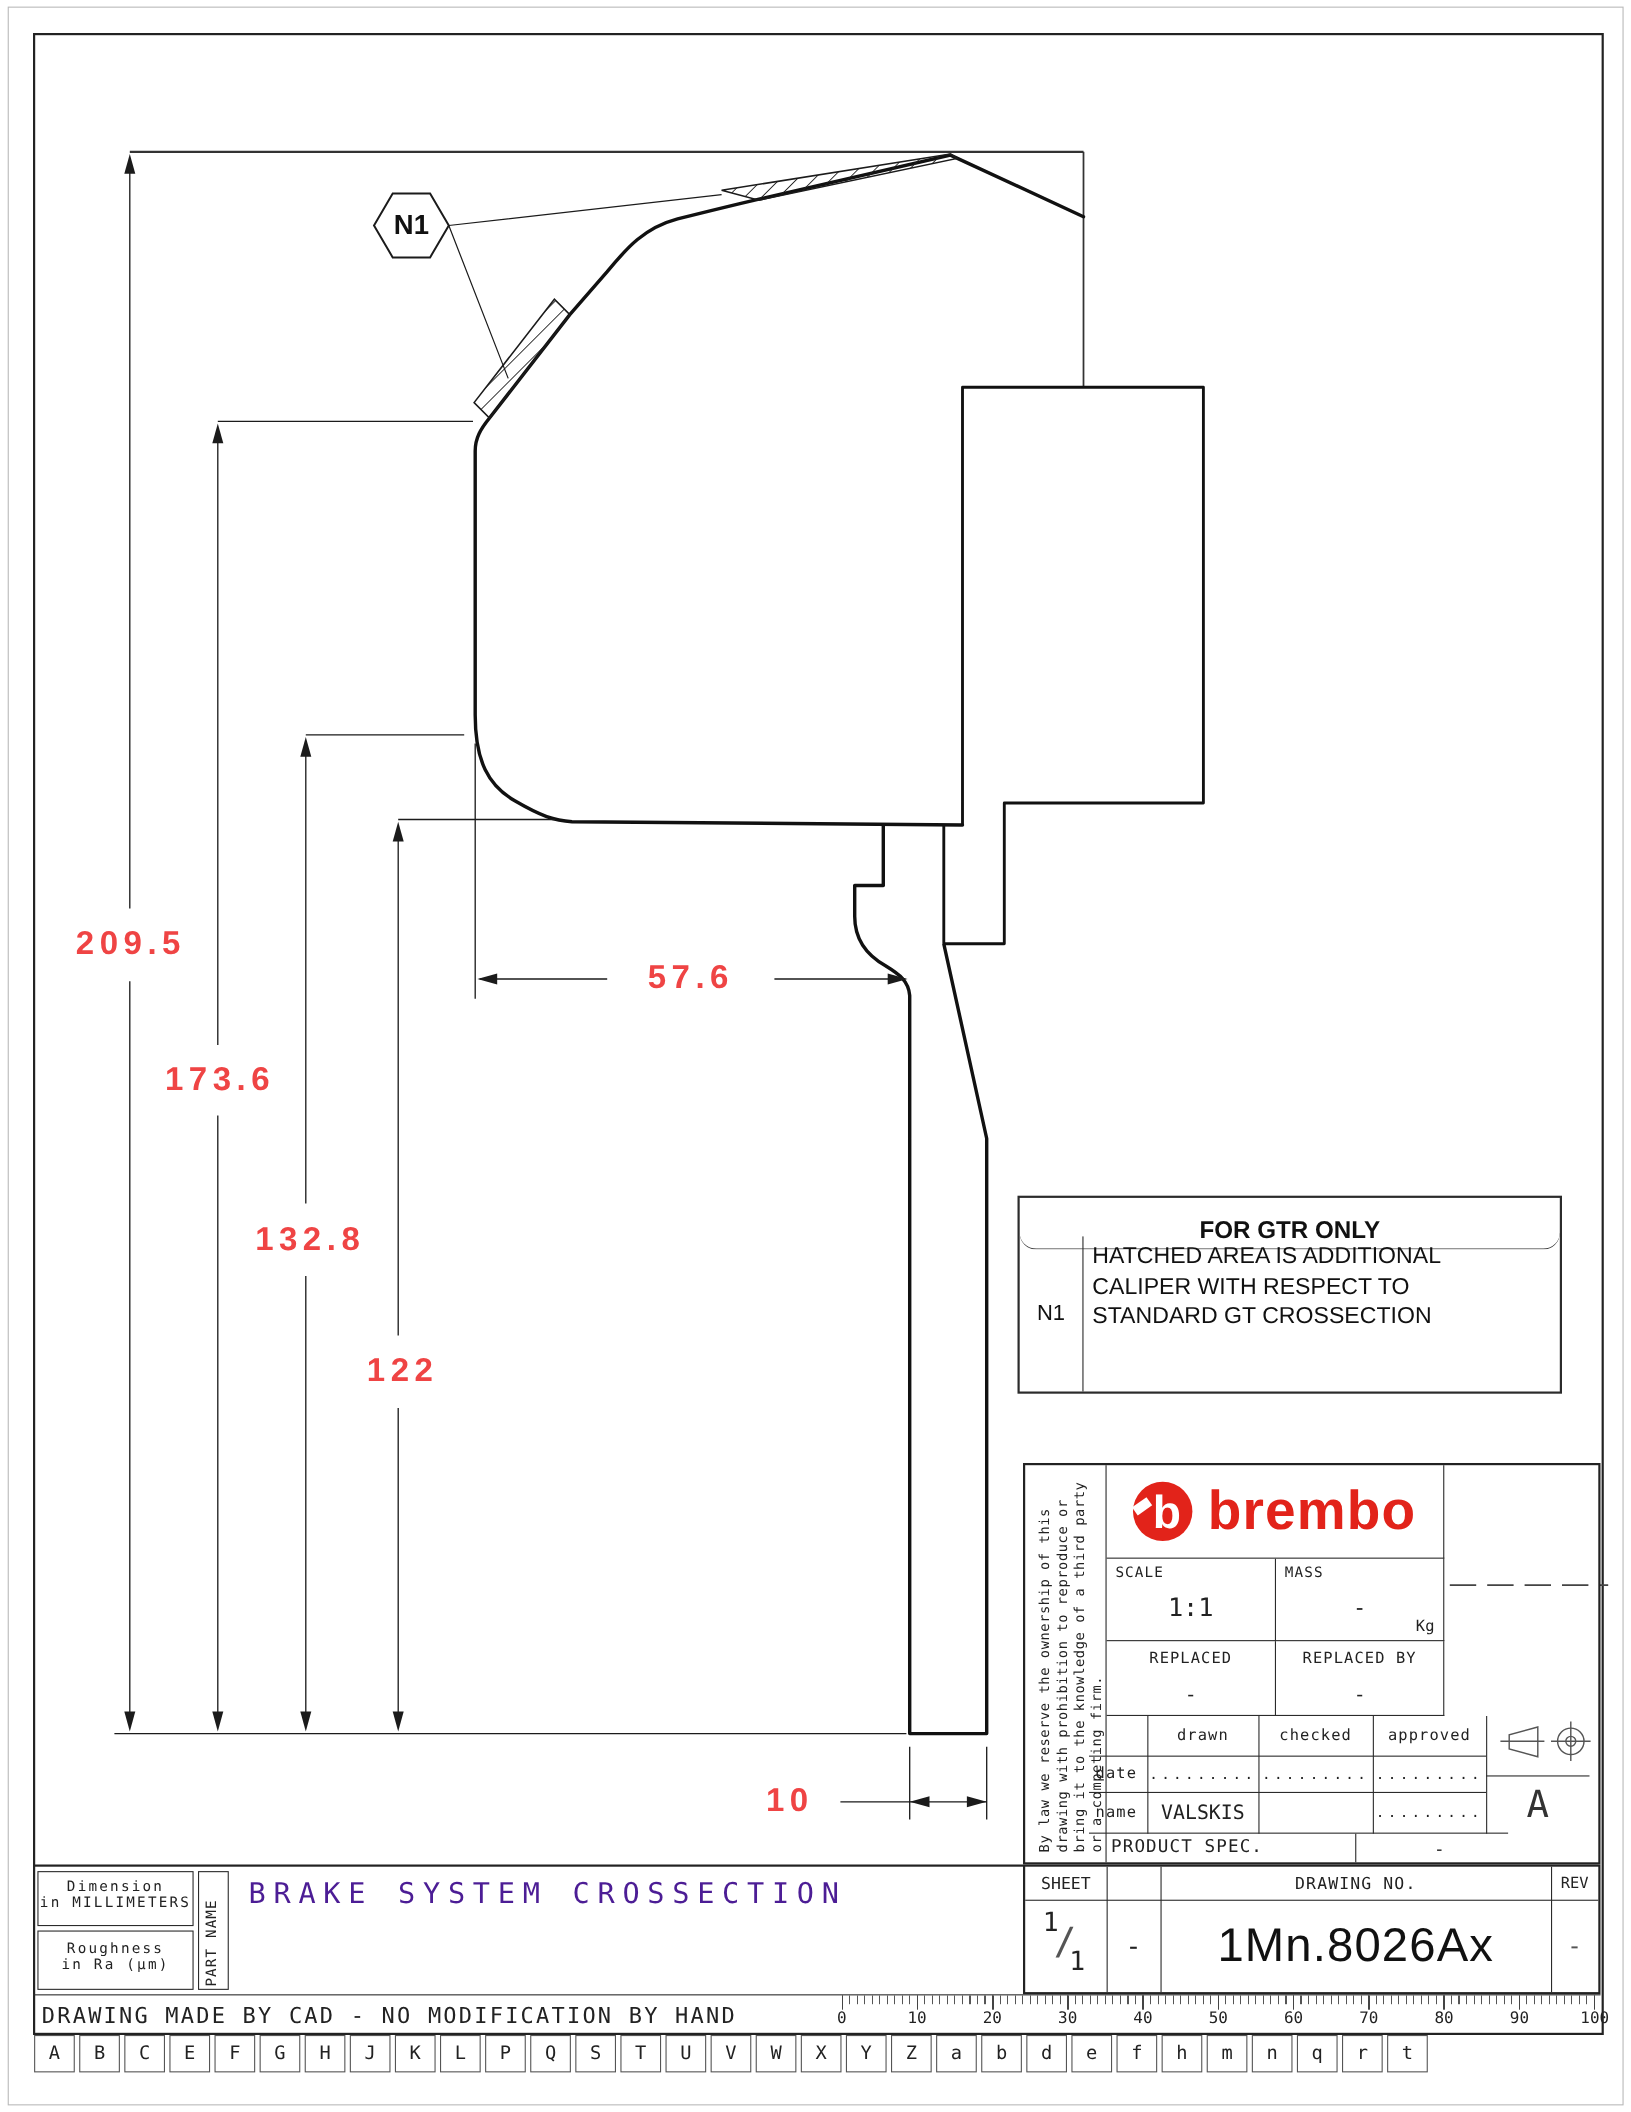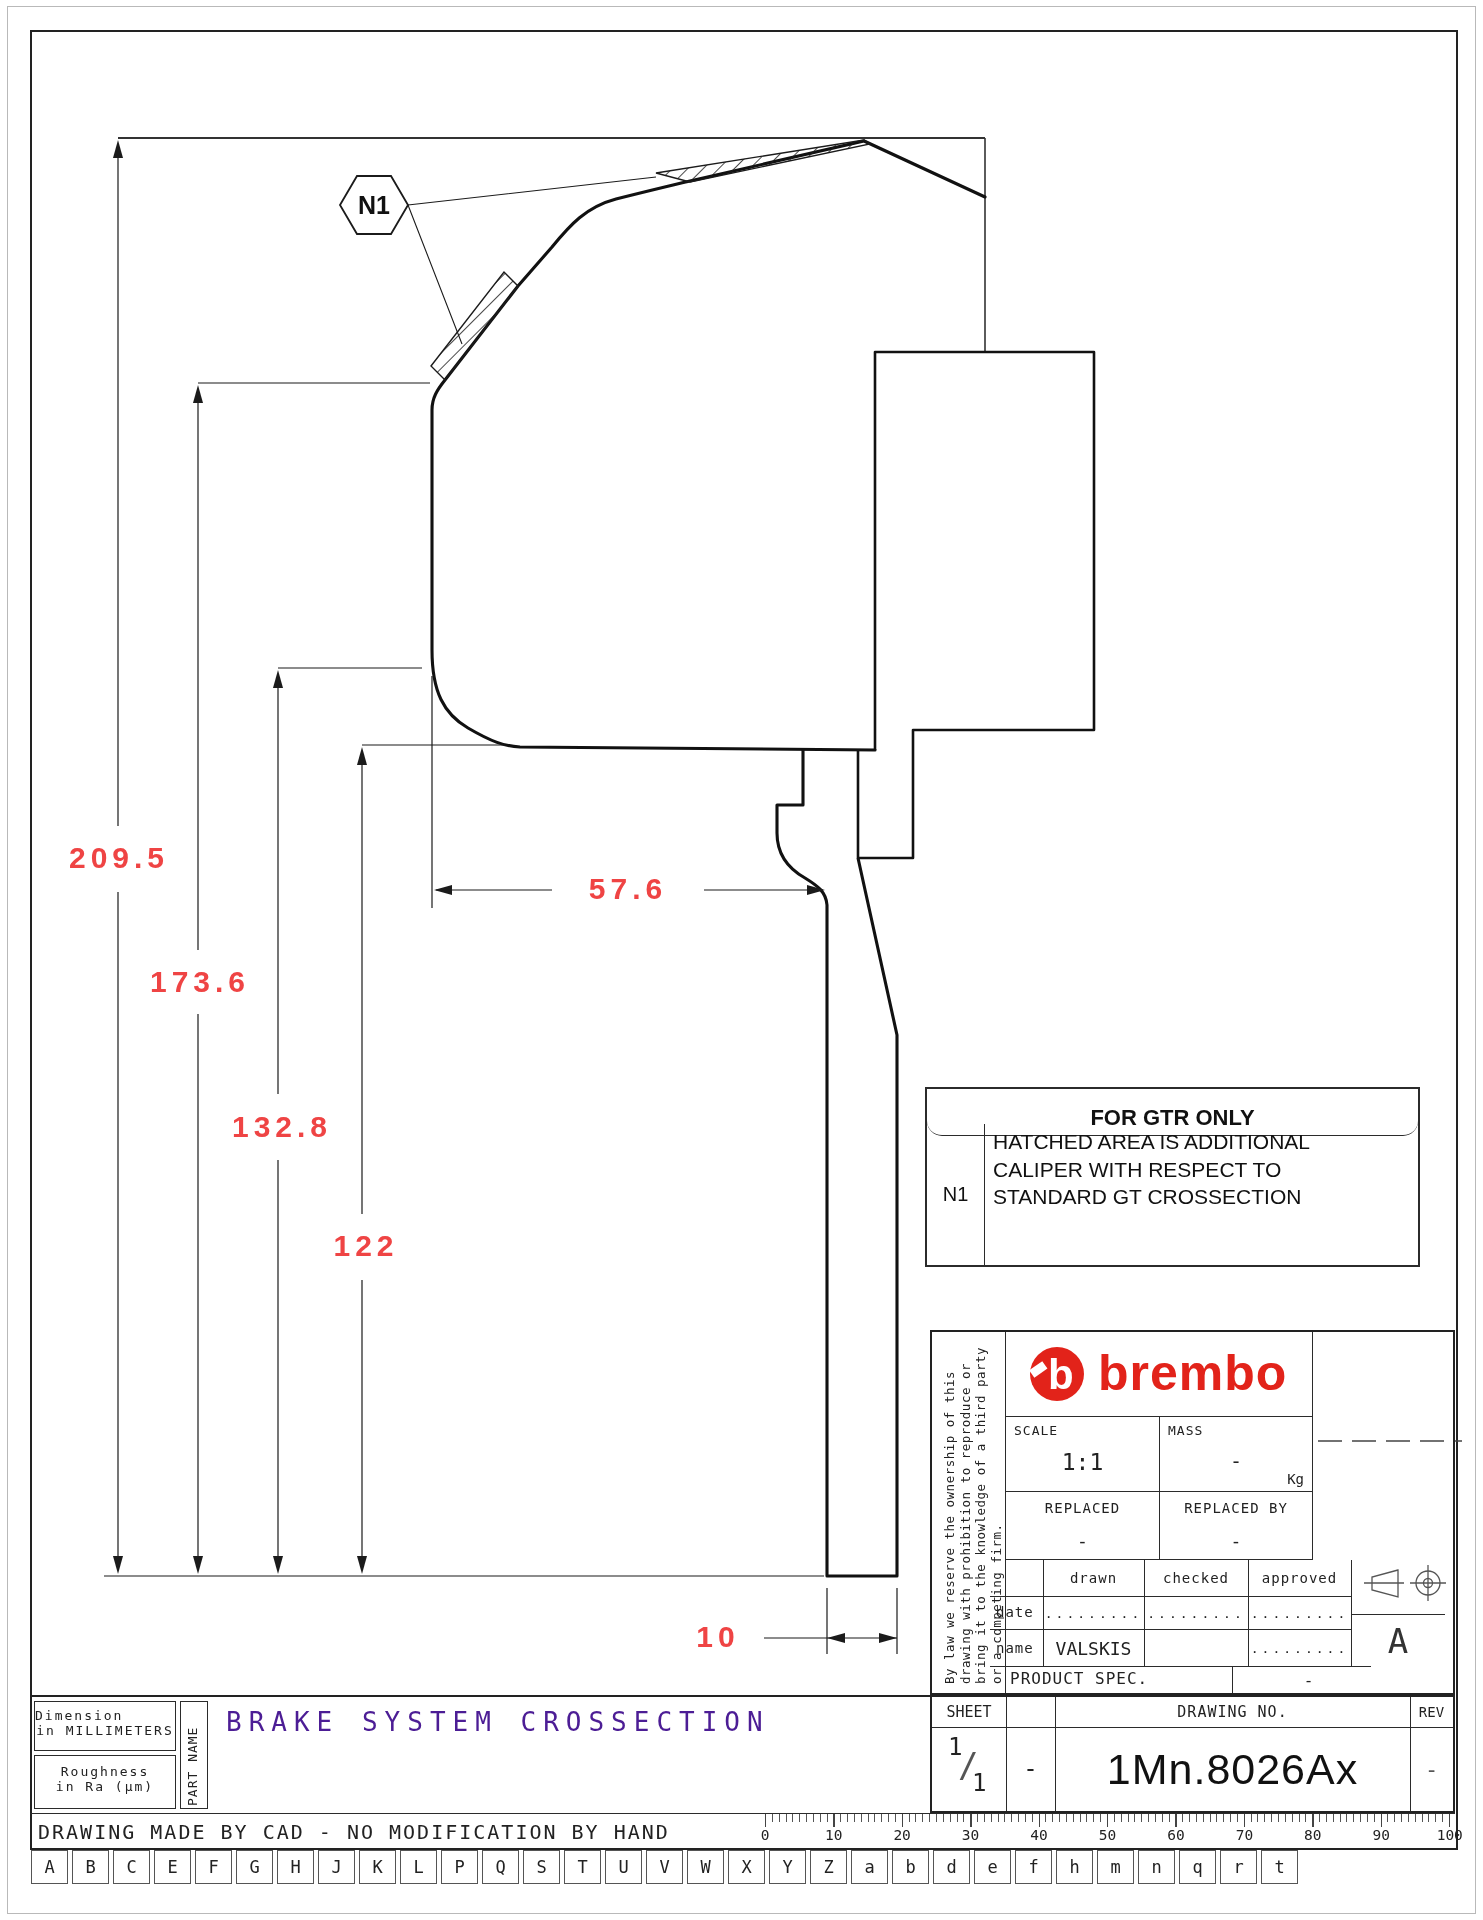--- a/index.html
+++ b/index.html
@@ -194,21 +194,21 @@
     <span class="abs cad" style="left:26px;top:18px;font-size:34px;color:#555;">/</span>
     <span class="abs cad" style="left:40px;top:42px;font-size:24px;">1</span>
   </div>
   <div class="abs cad ctr" style="left:74px;top:30px;width:49px;height:84px;font-size:24px;">-</div>
   <div class="abs bigno ctr" style="left:123px;top:30px;width:355px;height:84px;">1Mn.8026Ax</div>
   <div class="abs cad ctr" style="left:478px;top:30px;width:43px;height:84px;font-size:22px;color:#555;">-</div>
 </div>
 
 <div class="abs" style="left:30px;top:1695px;width:900px;height:118px;border-top:2px solid #222;box-sizing:border-box;">
   <div class="cell" style="left:4px;top:4px;width:142px;height:50px;border-width:1px;">
-    <div class="cad vsmall" style="margin-top:6px;">Dimension</div>
+    <div class="cad vsmall" style="text-align:center;margin-top:6px;">Dimension</div>
     <div class="cad vsmall" style="text-align:center;">in MILLIMETERS</div>
   </div>
   <div class="cell" style="left:4px;top:58px;width:142px;height:54px;border-width:1px;">
     <div class="cad vsmall" style="text-align:center;margin-top:8px;">Roughness</div>
     <div class="cad vsmall" style="text-align:center;">in Ra (µm)</div>
   </div>
   <div class="cell" style="left:150px;top:4px;width:28px;height:108px;border-width:1px;">
     <div class="abs rot cad" style="left:4px;top:104px;width:104px;font-size:13px;letter-spacing:1px;">PART NAME</div>
   </div>
   <div class="abs cad partname" style="left:196px;top:10px;">BRAKE SYSTEM CROSSECTION</div>

